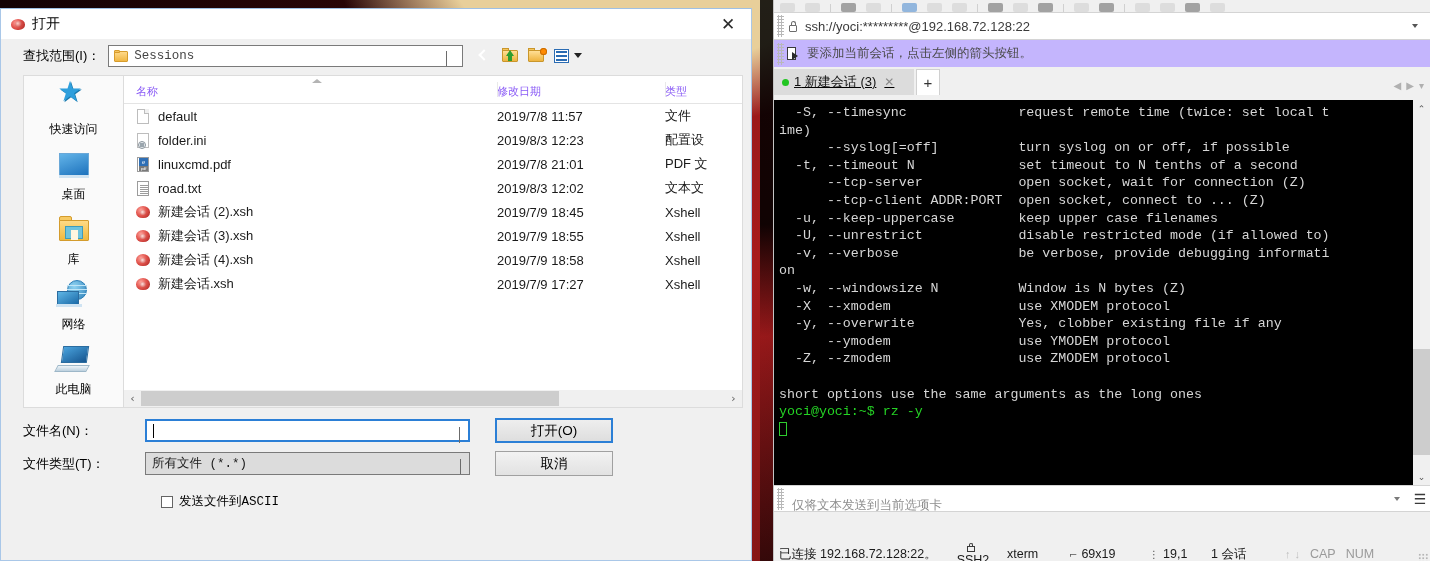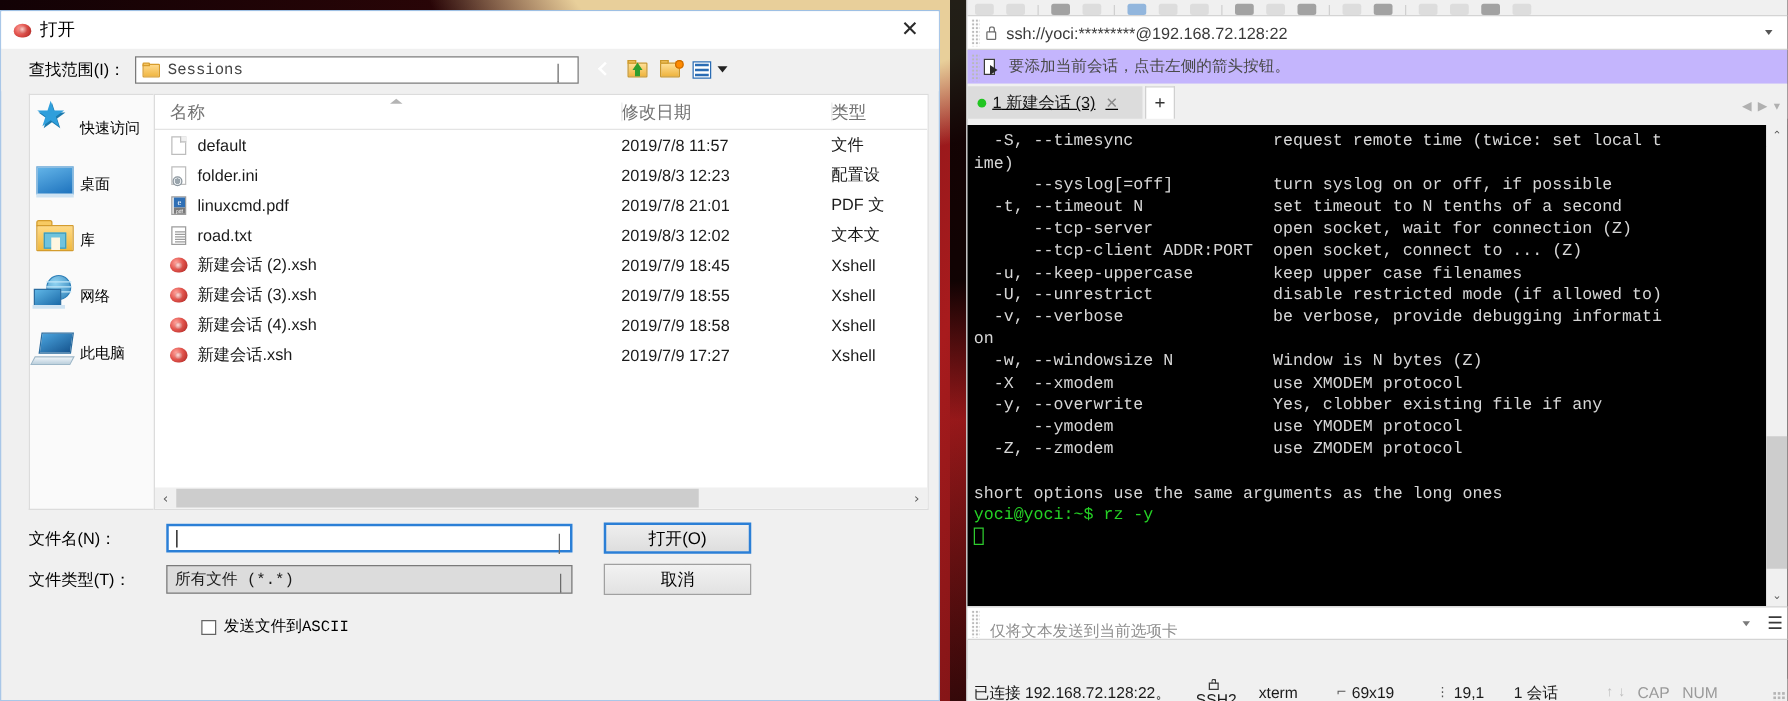--- a/index.html
+++ b/index.html
@@ -56,21 +56,21 @@
   .star-new{position:absolute;right:0px;top:2px;width:7px;height:7px;background:#ff8a00;border-radius:50%;
      box-shadow:0 0 0 1px #c96c00 inset;}
   .view-ico{position:absolute;left:1px;top:3px;width:15px;height:14px;background:#fff;border:1.5px solid #2b6cb3;box-sizing:border-box;}
   .view-ico:before{content:"";position:absolute;left:1px;top:1px;width:11px;height:2px;background:#2b6cb3;box-shadow:0 4px 0 #2b6cb3,0 8px 0 #2b6cb3;}
   .view-caret{position:absolute;right:-9px;top:7px;width:0;height:0;border-left:4px solid transparent;border-right:4px solid transparent;border-top:5px solid #222;}
 
   
   #dlg-body{display:flex;height:333px;margin:2px 8px 0 22px;}
   #places{width:100px;background:#fafafa;border:1px solid #dcdcdc;border-right:none;box-sizing:border-box;
      display:flex;flex-direction:column;align-items:center;padding-top:8px;}
-  .place{width:100%;display:flex;align-items:center;margin-bottom:11px;cursor:default;}
+  .place{width:100%;display:flex;flex-direction:column;align-items:center;margin-bottom:11px;cursor:default;}
   .place-label{font-size:12px;color:#000;margin-top:3px;}
   .pl-icon{width:40px;height:34px;position:relative;}
   
   .ic-star{position:absolute;left:7px;top:2px;width:0;height:0;}
   .ic-star:before{content:"★";position:absolute;left:-3px;top:-8px;font-size:28px;color:#2f9fdc;
      text-shadow:1px 1px 0 #1b79ad;font-family:"DejaVu Sans",sans-serif;line-height:1;}
   
   .ic-desk{position:absolute;left:5px;top:4px;width:30px;height:23px;border:1px solid #6aa8d8;box-sizing:border-box;
      background:linear-gradient(160deg,#63b4e8,#1d72bd);}
   .ic-desk:after{content:"";position:absolute;left:-1px;bottom:-3px;width:30px;height:3px;background:#cfe3f2;}
@@ -87,21 +87,21 @@
   
   .ic-net-g{position:absolute;left:13px;top:1px;width:20px;height:20px;border-radius:50%;
      background:radial-gradient(circle at 35% 30%,#8fd3f2,#2c7fb8);border:1px solid #2c7fb8;box-sizing:border-box;}
   .ic-net-g:after{content:"";position:absolute;left:-1px;top:8px;width:20px;height:1px;background:#bfe5f7;box-shadow:0 4px 0 #bfe5f7,0 -4px 0 #bfe5f7;}
   .ic-net-m{position:absolute;left:3px;top:12px;width:22px;height:14px;background:linear-gradient(150deg,#5fb6e6,#1b6aa8);
      border:1px solid #2b6c9f;box-sizing:border-box;}
   .ic-net-m:after{content:"";position:absolute;left:-2px;bottom:-3px;width:26px;height:3px;background:#cfe3f2;}
 
   #filelist-wrap{flex:1;background:#fff;border:1px solid #dcdcdc;box-sizing:border-box;position:relative;overflow:hidden;}
   #fl-header{display:flex;height:27px;align-items:flex-end;border-bottom:1px solid #e4e4e4;background:#fff;position:relative;}
-  .fl-h{font-size:14px;color:#737373;padding-bottom:4px;}
+  .fl-h{font-size:11px;color:#8b5cf6;padding-bottom:4px;}
   .fl-h.name{width:373px;padding-left:12px;box-sizing:border-box;}
   .fl-h.date{width:168px;}
   .fl-h.type{width:60px;}
   #sort-caret{position:absolute;left:188px;top:3px;width:0;height:0;
      border-left:5px solid transparent;border-right:5px solid transparent;border-bottom:4px solid #b4b4b4;}
   .fl-sep{position:absolute;top:6px;width:1px;height:15px;background:#e9e9e9;}
   .fl-row{display:flex;align-items:center;height:24px;font-size:13px;color:#1a1a1a;cursor:default;}
   .cell-name{width:373px;display:flex;align-items:center;padding-left:12px;box-sizing:border-box;white-space:nowrap;}
   .cell-date{width:168px;white-space:nowrap;}
   .cell-type{width:60px;white-space:nowrap;overflow:hidden;}
@@ -129,21 +129,21 @@
   .hs-arrow{width:17px;height:17px;display:flex;align-items:center;justify-content:center;font-size:11px;color:#5a5a5a;
      font-family:"DejaVu Sans",sans-serif;cursor:default;}
   #hs-track{flex:1;height:17px;position:relative;}
   #hs-thumb{position:absolute;left:0;top:1px;width:418px;height:15px;background:#cdcdcd;}
 
   
   #dlg-form{margin:10px 8px 0 22px;}
   .frow{display:flex;align-items:center;margin-bottom:8px;}
   .flabel{width:110px;font-size:13px;}
   .combo{height:23px;border:1px solid #7a7a7a;background:#fff;position:relative;box-sizing:border-box;
-     display:flex;align-items:center;padding-left:6px;font-size:13px;}
+     display:flex;align-items:center;padding-left:6px;font-size:13px;margin-left:12px;}
   #filename-combo{width:325px;border:2px solid #2b7fd6;background:#fff;}
   #filename-caret{position:absolute;right:8px;top:6px;}
   #filename-cursor{width:1px;height:14px;background:#000;animation:blink 1s steps(1) infinite;}
   @keyframes blink{0%,50%{opacity:1}50.01%,100%{opacity:0}}
   #filetype-combo{width:325px;background:#dcdcdc;color:#1a1a1a;font-family:"Liberation Mono","DejaVu Sans Mono",monospace;font-size:12.5px;}
   #filetype-caret{position:absolute;right:8px;top:6px;}
   .dbtn{width:118px;height:25px;margin-left:25px;font-size:13.5px;display:flex;align-items:center;justify-content:center;
      background:linear-gradient(180deg,#f2f2f2,#e2e2e2);border:1px solid #a0a0a0;box-sizing:border-box;cursor:default;}
   #open-button{border:2px solid #2b7fd6;background:linear-gradient(180deg,#eeeeee,#dedede);}
   .chkrow{display:flex;align-items:center;margin-top:17px;padding-left:138px;}

